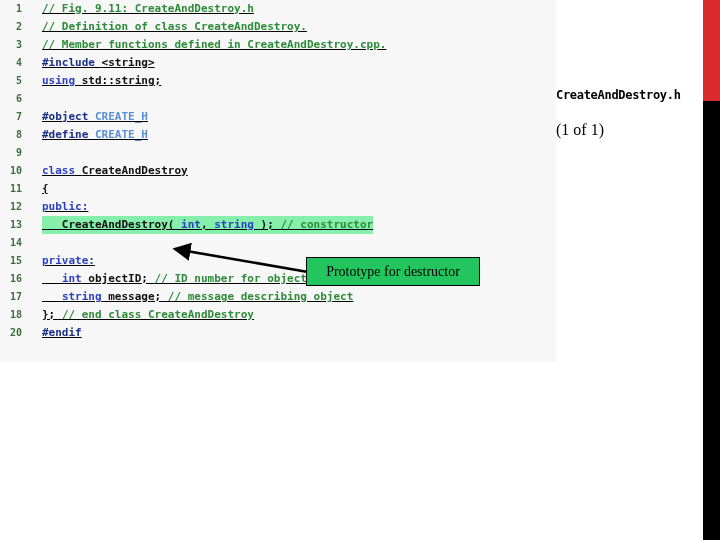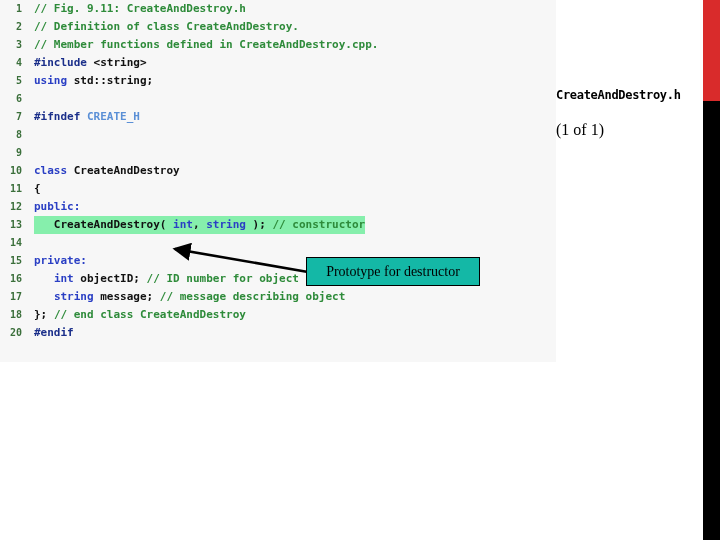--- a/index.html
+++ b/index.html
@@ -57,22 +57,23 @@
     width: 22px;
     text-align: right;
     color: #3b6f3b;
     font-weight: bold;
     font-size: 10px;
     flex: 0 0 22px;
     padding-right: 0;
   }
   .code-text {
     display: inline-block;
-    margin-left: 12px;
+    margin-left: 20px;
     white-space: pre;
+    text-decoration: underline;
   }
   .hl .code-text {
     background: #86efac;
   }
 
   
   .c-comment { color: #2e8b3a; font-weight: bold; }
   .c-pre     { color: #1b2f8a; font-weight: bold; }
   .c-macro   { color: #5a8fd6; font-weight: bold; }
   .c-kw      { color: #2a3fc4; font-weight: bold; }
@@ -80,21 +81,21 @@
   .c-op      { color: #111111; font-weight: bold; }
 
   
   #callout-box {
     position: absolute;
     left: 306px;
     top: 257px;
     width: 174px;
     height: 29px;
     border: 1px solid #000000;
-    background: #14b8a6;
+    background: #22c55e;
     display: flex;
     align-items: center;
     justify-content: center;
     font-family: "Liberation Serif", serif;
     font-size: 14px;
     color: #000000;
     box-sizing: border-box;
   }
   #callout-arrow {
     position: absolute;
@@ -131,22 +132,22 @@
 <div id="right-red-bar"></div>
 <div id="right-black-bar"></div>
 
 <div id="code-panel">
     <div class="code-line"><span class="lineno">1</span><span class="code-text"><span class="c-comment">// Fig. 9.11: CreateAndDestroy.h</span></span></div>
     <div class="code-line"><span class="lineno">2</span><span class="code-text"><span class="c-comment">// Definition of class CreateAndDestroy.</span></span></div>
     <div class="code-line"><span class="lineno">3</span><span class="code-text"><span class="c-comment">// Member functions defined in CreateAndDestroy.cpp.</span></span></div>
     <div class="code-line"><span class="lineno">4</span><span class="code-text"><span class="c-pre">#include </span><span class="c-plain">&lt;string&gt;</span></span></div>
     <div class="code-line"><span class="lineno">5</span><span class="code-text"><span class="c-kw">using </span><span class="c-plain">std::string;</span></span></div>
     <div class="code-line"><span class="lineno">6</span><span class="code-text"><span class="c-plain"></span></span></div>
-    <div class="code-line"><span class="lineno">7</span><span class="code-text"><span class="c-pre">#ifndef </span><span class="c-macro">CREATE_H</span></span></div>
-    <div class="code-line"><span class="lineno">8</span></div>
+    <div class="code-line"><span class="lineno">7</span><span class="code-text"><span class="c-pre">#object </span><span class="c-macro">CREATE_H</span></span></div>
+    <div class="code-line"><span class="lineno">8</span><span class="code-text"><span class="c-pre">#define </span><span class="c-macro">CREATE_H</span></span></div>
     <div class="code-line"><span class="lineno">9</span><span class="code-text"><span class="c-plain"></span></span></div>
     <div class="code-line"><span class="lineno">10</span><span class="code-text"><span class="c-kw">class </span><span class="c-plain">CreateAndDestroy</span></span></div>
     <div class="code-line"><span class="lineno">11</span><span class="code-text"><span class="c-op">{</span></span></div>
     <div class="code-line"><span class="lineno">12</span><span class="code-text"><span class="c-kw">public:</span></span></div>
     <div class="code-line hl"><span class="lineno">13</span><span class="code-text"><span class="c-plain">   CreateAndDestroy( </span><span class="c-kw">int</span><span class="c-plain">, </span><span class="c-kw">string</span><span class="c-plain"> ); </span><span class="c-comment">// constructor</span></span></div>
     <div class="code-line hl"><span class="lineno">14</span></div>
     <div class="code-line"><span class="lineno">15</span><span class="code-text"><span class="c-kw">private:</span></span></div>
     <div class="code-line"><span class="lineno">16</span><span class="code-text"><span class="c-plain">   </span><span class="c-kw">int</span><span class="c-plain"> objectID; </span><span class="c-comment">// ID number for object</span></span></div>
     <div class="code-line"><span class="lineno">17</span><span class="code-text"><span class="c-plain">   </span><span class="c-kw">string</span><span class="c-plain"> message; </span><span class="c-comment">// message describing object</span></span></div>
     <div class="code-line"><span class="lineno">18</span><span class="code-text"><span class="c-plain">}; </span><span class="c-comment">// end class CreateAndDestroy</span></span></div>

